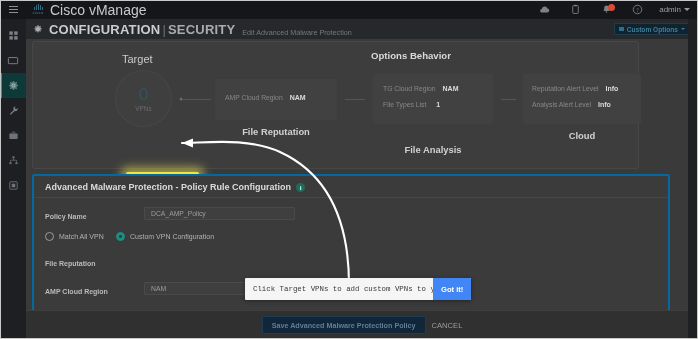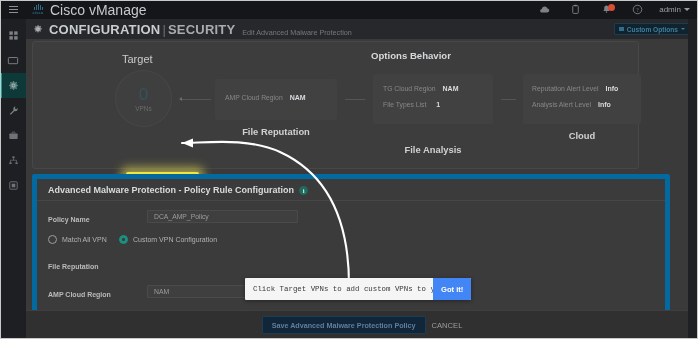--- a/index.html
+++ b/index.html
@@ -282,21 +282,21 @@
   }
   .kv-k { font-size: 6.8px; color: #86888b; }
   .kv-v { font-size: 7px; color: #d9dbdd; font-weight: bold; }
 
   
   .form-card {
     position: absolute;
     left: 6px; top: 135px;
     width: 638px; height: 152px;
     background: #3b3b3b;
-    border: 5px solid #0369a1;
+    border: 2px solid #0369a1;
     border-radius: 2px;
   }
   .fc-hr {
     position: absolute; left: 0; top: 21px;
     width: 100%; height: 1px; background: #464646;
   }
   .fc-title {
     position: absolute; left: 11px; top: 6px;
     font-size: 9px; font-weight: bold;
     color: #d9dbdd;

